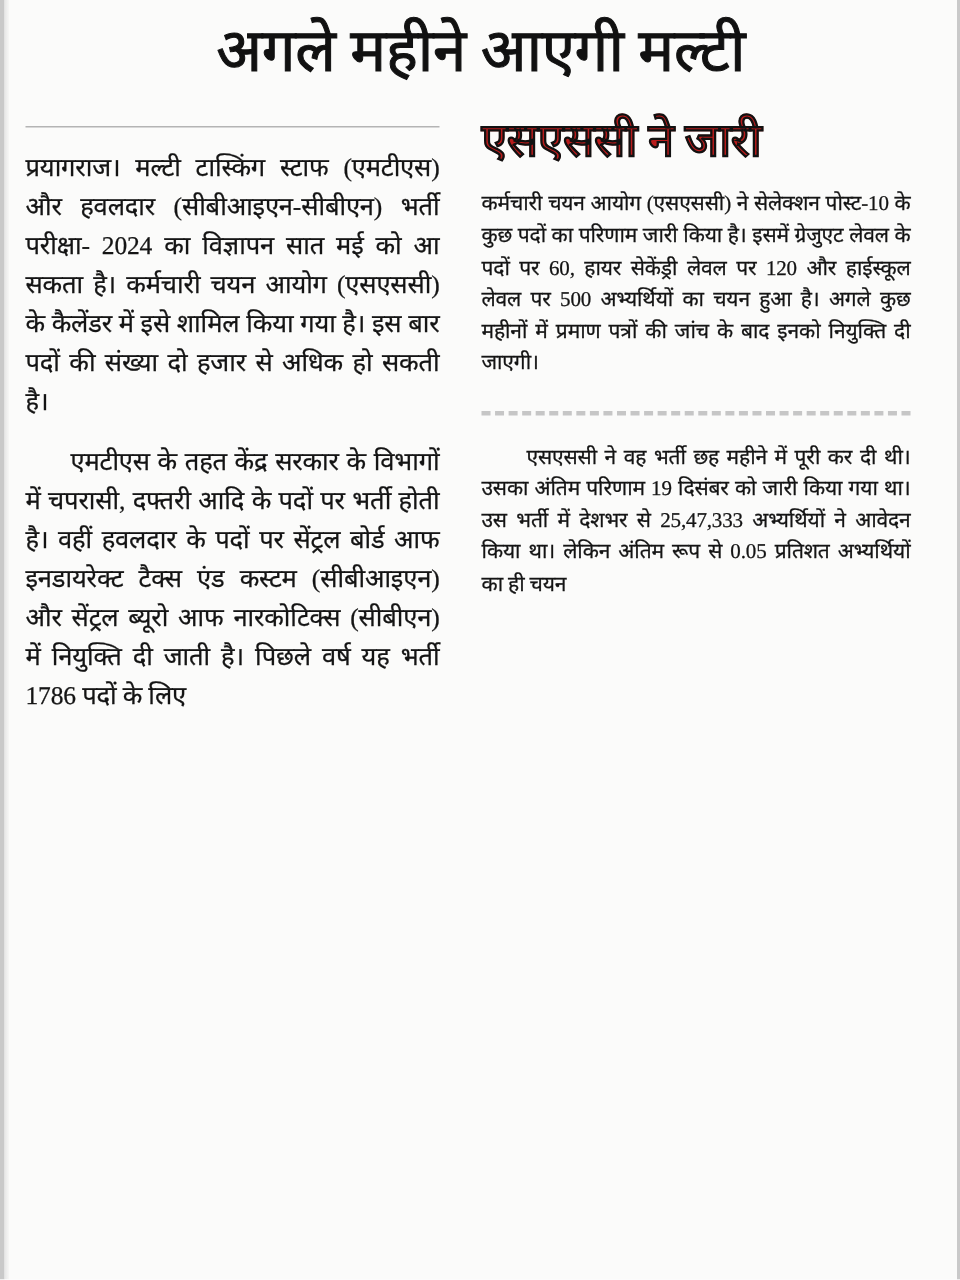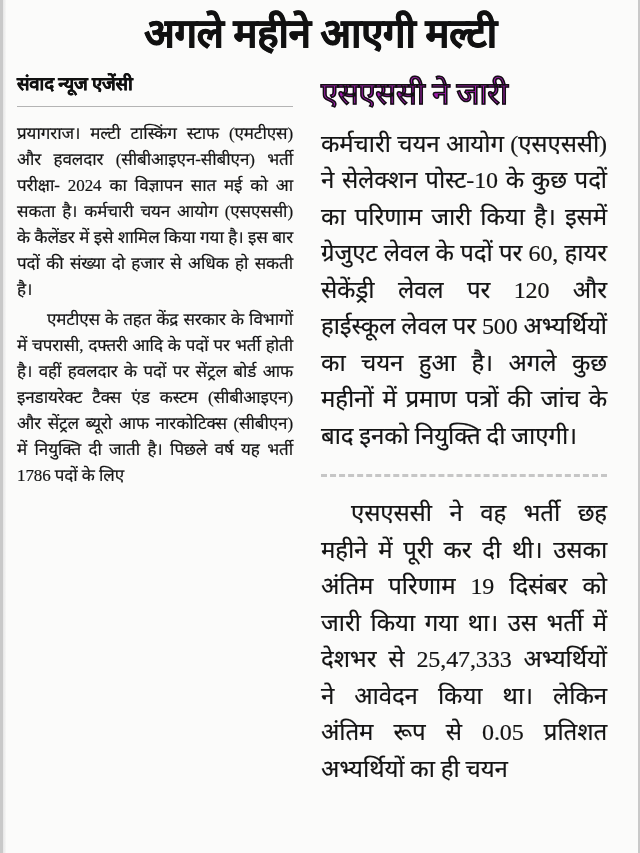--- a/index.html
+++ b/index.html
@@ -34,21 +34,21 @@
     background: linear-gradient(to right, #e6e6e6, #f7f7f6);
     pointer-events: none;
   }
 
   
   .headline {
     margin: 0;
     padding: 8px 12px 0 12px;
     text-align: center;
     font-family: "Liberation Serif", "DejaVu Serif", serif;
-    font-weight: 700;
+    font-weight: 400;
     font-size: 40px;
     line-height: 1.32;
     letter-spacing: -0.2px;
     color: #111111;
     -webkit-text-stroke: 0.7px #111111;
   }
   .headline .hl-line {
     display: block;
     white-space: nowrap;
   }
@@ -87,42 +87,42 @@
     border-top: 1px solid #b4b4b4;
     margin: 11px 0 14px 0;
   }
 
   
   .subhead {
     margin: 0;
     font-weight: 700;
     font-size: 31px;
     line-height: 1.33;
-    color: #a21caf;
+    color: #b91c1c;
     letter-spacing: -0.3px;
     -webkit-text-stroke: 0.5px #111111;
   }
   .subhead .sh-line { display: block; }
 
   
   .para {
     margin: 0;
     font-size: 17px;
     line-height: 1.53;
     color: #141414;
     text-align: justify;
     text-justify: inter-word;
     letter-spacing: -0.1px;
     -webkit-text-stroke: 0.18px #141414;
   }
-  .para + .para { margin-top: 4px; }
+  .para + .para { margin-top: 14px; }
   .para.indent { text-indent: 30px; }
 
   .col-right .para {
-    font-size: 24px;
+    font-size: 14px;
     line-height: 1.52;
   }
   .col-right .subhead + .para { margin-top: 12px; }
 
   
   .dashed-rule {
     height: 0;
     border-top: 3px dashed #c6c6c6;
     margin: 20px 0 18px 0;
   }
@@ -132,21 +132,20 @@
 
 <div class="clipping">
 
   <h1 class="headline">
     <span class="hl-line">अगले महीने आएगी मल्टी</span>
   </h1>
 
   <div class="columns">
 
     <div class="col-left">
-      <div class="byline">संवाद न्यूज एजेंसी</div>
       <div class="byline-rule"></div>
       <p class="para">प्रयागराज। मल्टी टास्किंग स्टाफ (एमटीएस) और हवलदार (सीबीआइएन-सीबीएन) भर्ती परीक्षा- 2024 का विज्ञापन सात मई को आ सकता है। कर्मचारी चयन आयोग (एसएससी) के कैलेंडर में इसे शामिल किया गया है। इस बार पदों की संख्या दो हजार से अधिक हो सकती है।</p>
       <p class="para indent">एमटीएस के तहत केंद्र सरकार के विभागों में चपरासी, दफ्तरी आदि के पदों पर भर्ती होती है। वहीं हवलदार के पदों पर सेंट्रल बोर्ड आफ इनडायरेक्ट टैक्स एंड कस्टम (सीबीआइएन) और सेंट्रल ब्यूरो आफ नारकोटिक्स (सीबीएन) में नियुक्ति दी जाती है। पिछले वर्ष यह भर्ती 1786 पदों के लिए</p>
     </div>
 
     <div class="col-gap"></div>
 
     <div class="col-right">
       <h2 class="subhead">
         <span class="sh-line">एसएससी ने जारी</span>

